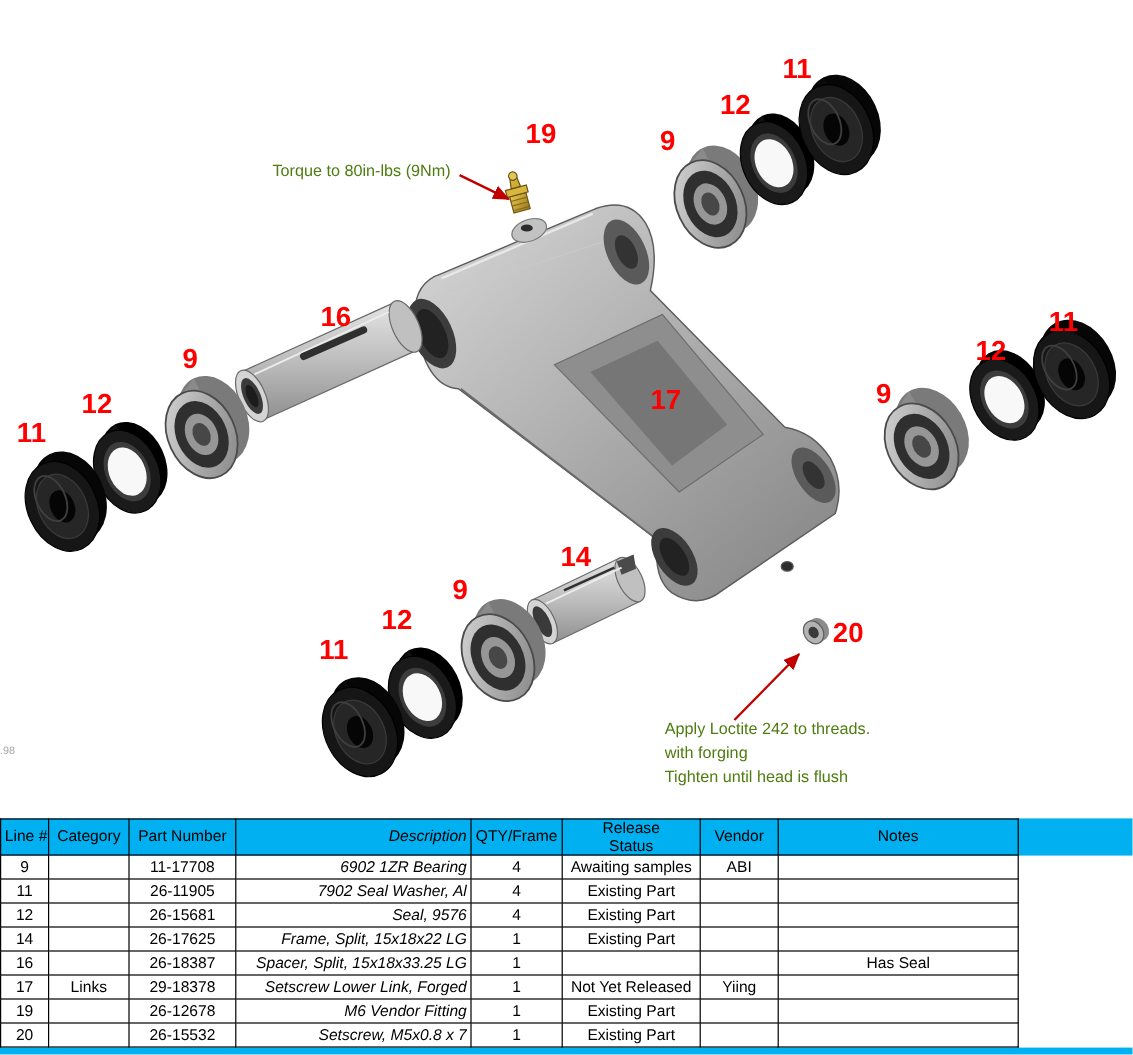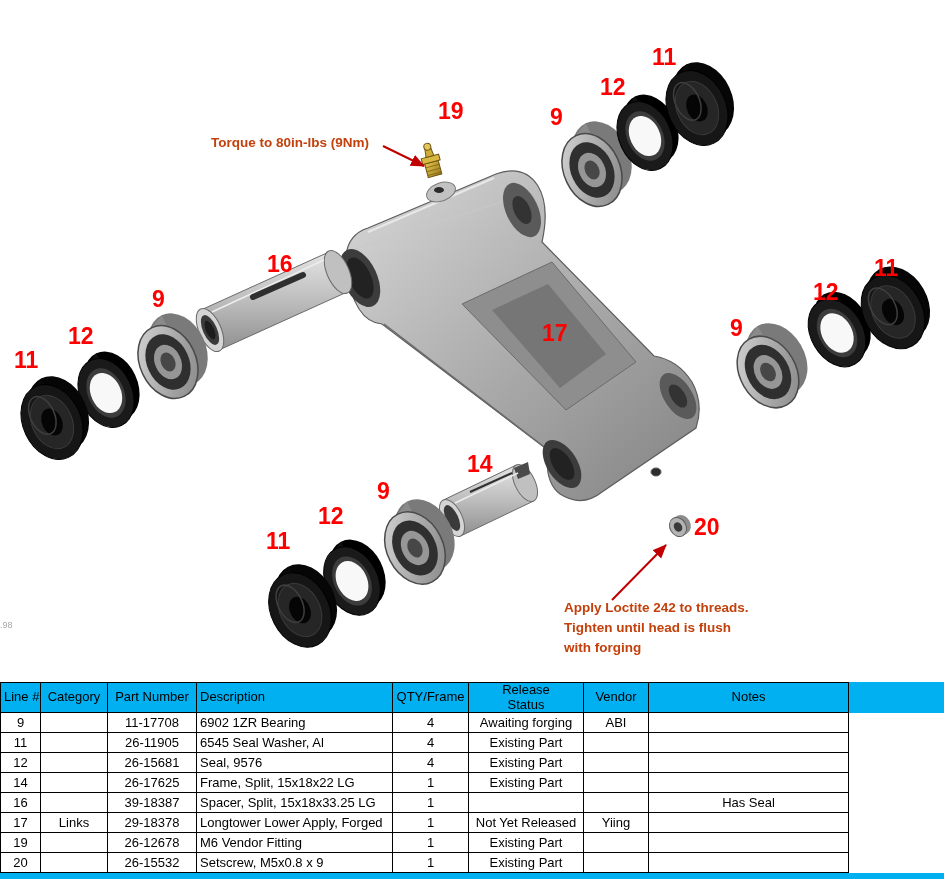--- a/index.html
+++ b/index.html
@@ -7,22 +7,22 @@
     position:relative; width:944px; height:879px; background:#ffffff;
     overflow:hidden; font-family:"Liberation Sans", sans-serif;
   }
   
   .diagram-svg { position:absolute; left:0; top:0; }
   .callout {
     position:absolute; color:#ff0000; font-weight:bold; font-size:23px;
     line-height:1; letter-spacing:0; white-space:nowrap;
   }
   .note {
-    position:absolute; color:#c2410c; font-weight:bold; font-size:13.5px;
-    line-height:20px; white-space:nowrap;
+    position:absolute; color:#4d7c0f; font-weight:normal; font-size:13.5px;
+    line-height:20px; white-space:nowrap;margin-left:16px;
   }
   .stray {
     position:absolute; left:0px; top:620px; color:#a6a6a6; font-size:9px;
   }
   
   .header-strip {
     position:absolute; left:0; top:682px; width:944px; height:31px; background:#00b0f0;
   }
   .bottom-strip {
     position:absolute; left:0; top:873px; width:944px; height:6px; background:#00b0f0;
@@ -33,21 +33,21 @@
     font-family:"Liberation Sans", sans-serif; font-size:13px; color:#000;
   }
   table.bom th, table.bom td {
     border:1px solid #000; padding:0 3px; overflow:hidden; white-space:nowrap;
   }
   table.bom th {
     background:transparent; font-weight:normal; text-align:center;
     height:29px; vertical-align:middle; line-height:1.1;
   }
   table.bom td { background:#ffffff; height:19px; text-align:center; vertical-align:middle; }
-  table.bom th.left, table.bom td.left { text-align:left; }
+  table.bom th.left, table.bom td.left { text-align:right;font-style:italic; }
   .wrapcell { display:inline-block; width:54px; text-align:center; }
 </style>
 </head>
 <body>
 
 <div class="screen">
 
   <svg class="diagram-svg" width="944" height="682" viewBox="0 0 944 682">
     <defs>
       <linearGradient id="gMetal" x1="0" y1="0" x2="1" y2="1">
@@ -245,24 +245,24 @@
   <div class="callout" style="left:730px;top:317px">9</div>
   <div class="callout" style="left:813px;top:281px">12</div>
   <div class="callout" style="left:874px;top:257px">11</div>
   <div class="callout" style="left:467px;top:453px">14</div>
   <div class="callout" style="left:377px;top:480px">9</div>
   <div class="callout" style="left:318px;top:505px">12</div>
   <div class="callout" style="left:266px;top:530px">11</div>
   <div class="callout" style="left:694px;top:516px">20</div>
 
   <div class="note" style="left:211px;top:133px">Torque to 80in-lbs (9Nm)</div>
-  <div class="note loctite" style="left:564px;top:598px">
+  <div class="note loctite" style="left:538px;top:598px">
     <div>Apply Loctite 242 to threads.</div>
+    <div>with forging</div>
     <div>Tighten until head is flush</div>
-    <div>with forging</div>
   </div>
 
   <div class="stray">.98</div>
 
   <div class="header-strip"></div>
   <div class="bottom-strip"></div>
 
   <table class="bom">
     <colgroup>
       <col style="width:40px">
@@ -286,29 +286,29 @@
         <th>Notes</th>
       </tr>
     </thead>
     <tbody>
       <tr>
         <td>9</td>
         <td></td>
         <td>11-17708</td>
         <td class="left">6902 1ZR Bearing</td>
         <td>4</td>
-        <td>Awaiting forging</td>
+        <td>Awaiting samples</td>
         <td>ABI</td>
         <td></td>
       </tr>
       <tr>
         <td>11</td>
         <td></td>
         <td>26-11905</td>
-        <td class="left">6545 Seal Washer, Al</td>
+        <td class="left">7902 Seal Washer, Al</td>
         <td>4</td>
         <td>Existing Part</td>
         <td></td>
         <td></td>
       </tr>
       <tr>
         <td>12</td>
         <td></td>
         <td>26-15681</td>
         <td class="left">Seal, 9576</td>
@@ -323,52 +323,52 @@
         <td>26-17625</td>
         <td class="left">Frame, Split, 15x18x22 LG</td>
         <td>1</td>
         <td>Existing Part</td>
         <td></td>
         <td></td>
       </tr>
       <tr>
         <td>16</td>
         <td></td>
-        <td>39-18387</td>
+        <td>26-18387</td>
         <td class="left">Spacer, Split, 15x18x33.25 LG</td>
         <td>1</td>
         <td></td>
         <td></td>
         <td>Has Seal</td>
       </tr>
       <tr>
         <td>17</td>
         <td>Links</td>
         <td>29-18378</td>
-        <td class="left">Longtower Lower Apply, Forged</td>
+        <td class="left">Setscrew Lower Link, Forged</td>
         <td>1</td>
         <td>Not Yet Released</td>
         <td>Yiing</td>
         <td></td>
       </tr>
       <tr>
         <td>19</td>
         <td></td>
         <td>26-12678</td>
         <td class="left">M6 Vendor Fitting</td>
         <td>1</td>
         <td>Existing Part</td>
         <td></td>
         <td></td>
       </tr>
       <tr>
         <td>20</td>
         <td></td>
         <td>26-15532</td>
-        <td class="left">Setscrew, M5x0.8 x 9</td>
+        <td class="left">Setscrew, M5x0.8 x 7</td>
         <td>1</td>
         <td>Existing Part</td>
         <td></td>
         <td></td>
       </tr>
     </tbody>
   </table>
 
 </div>
 

